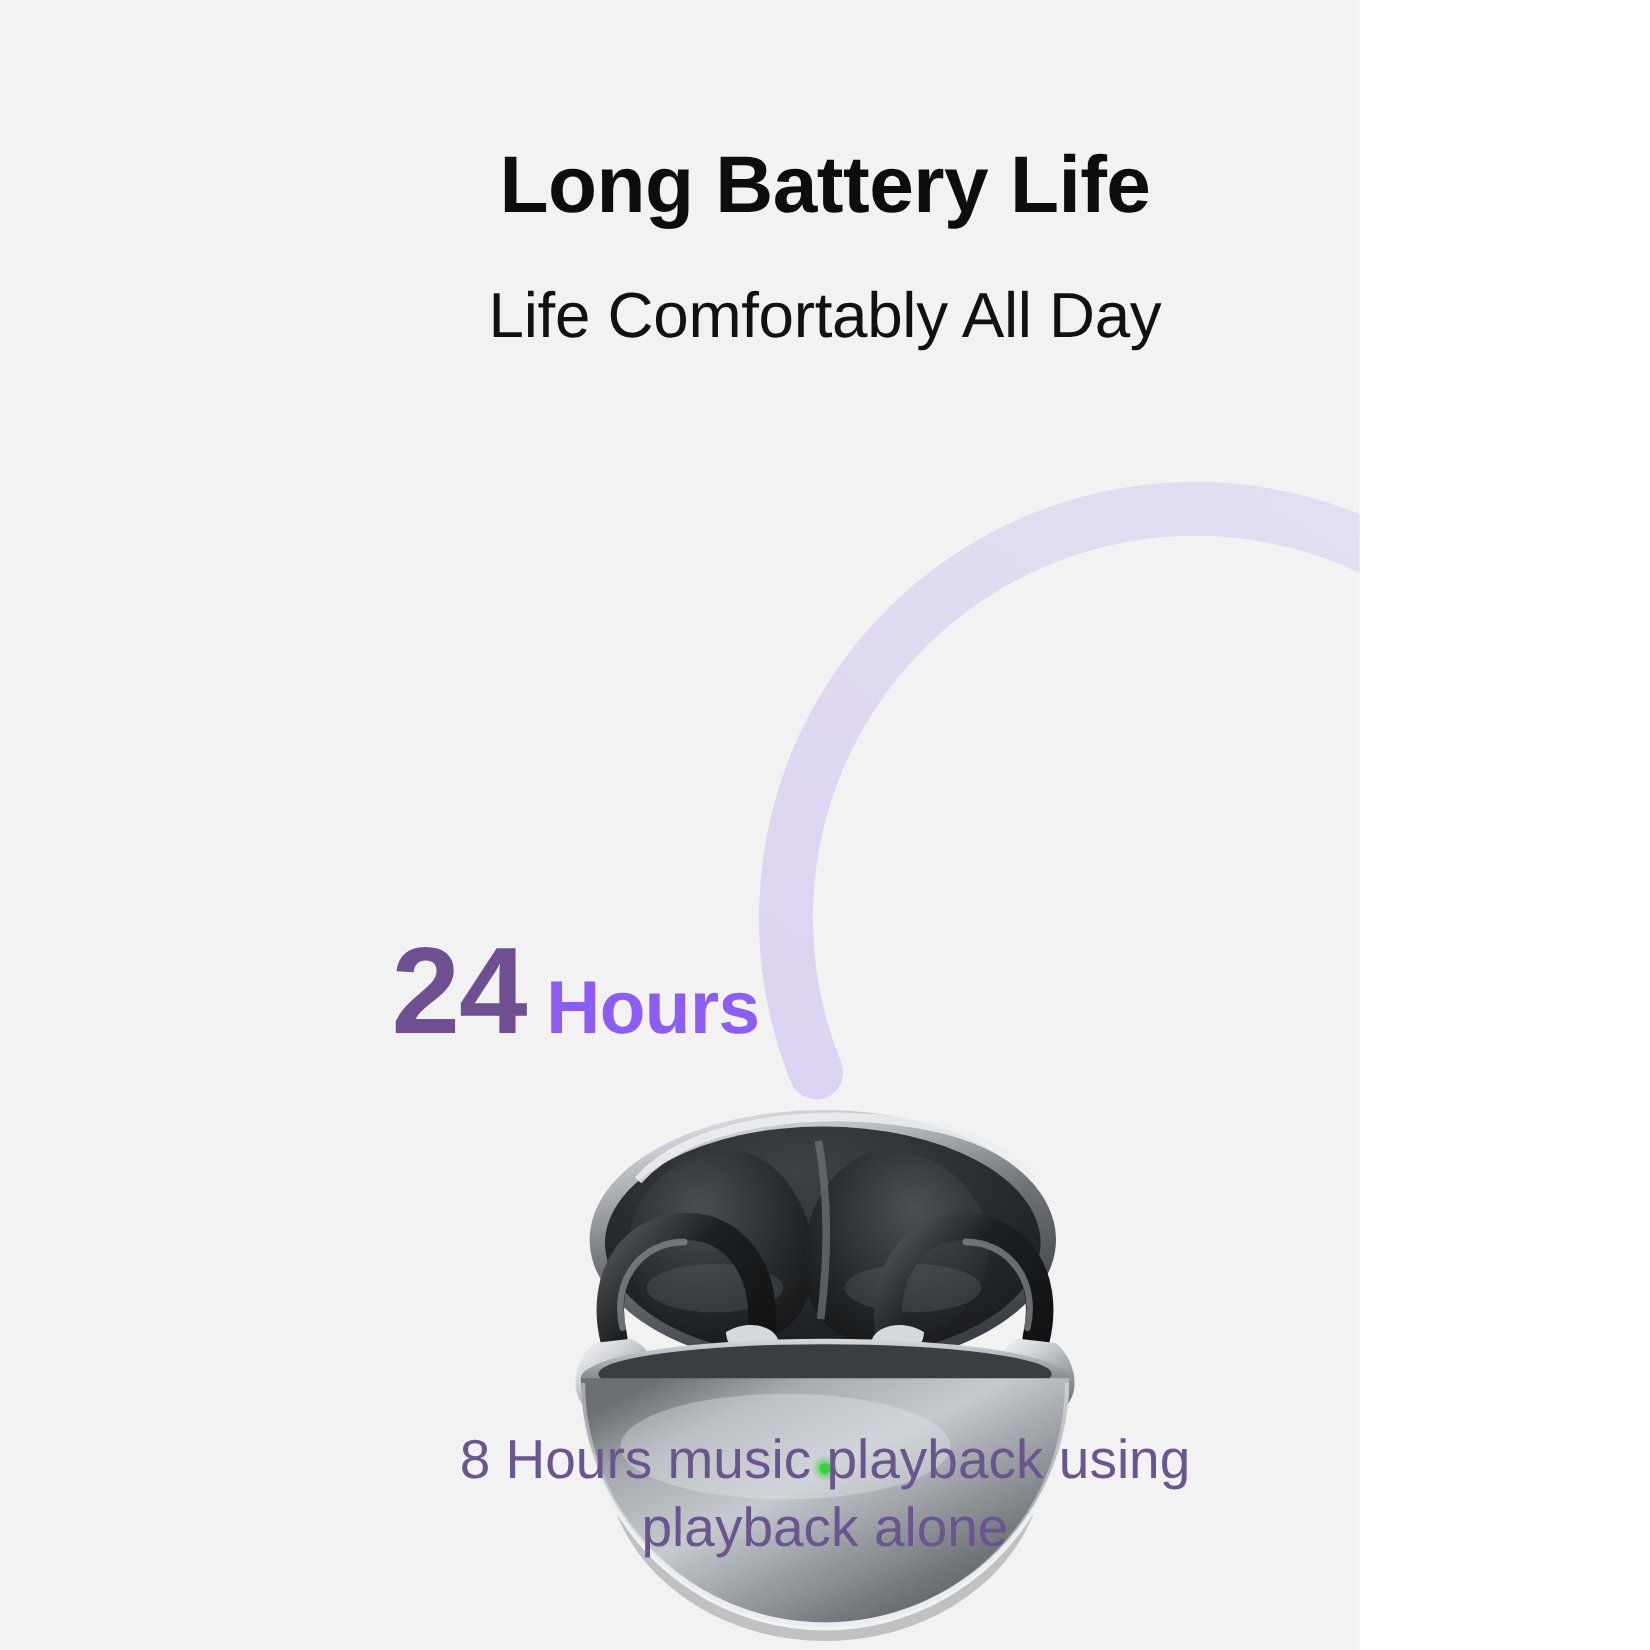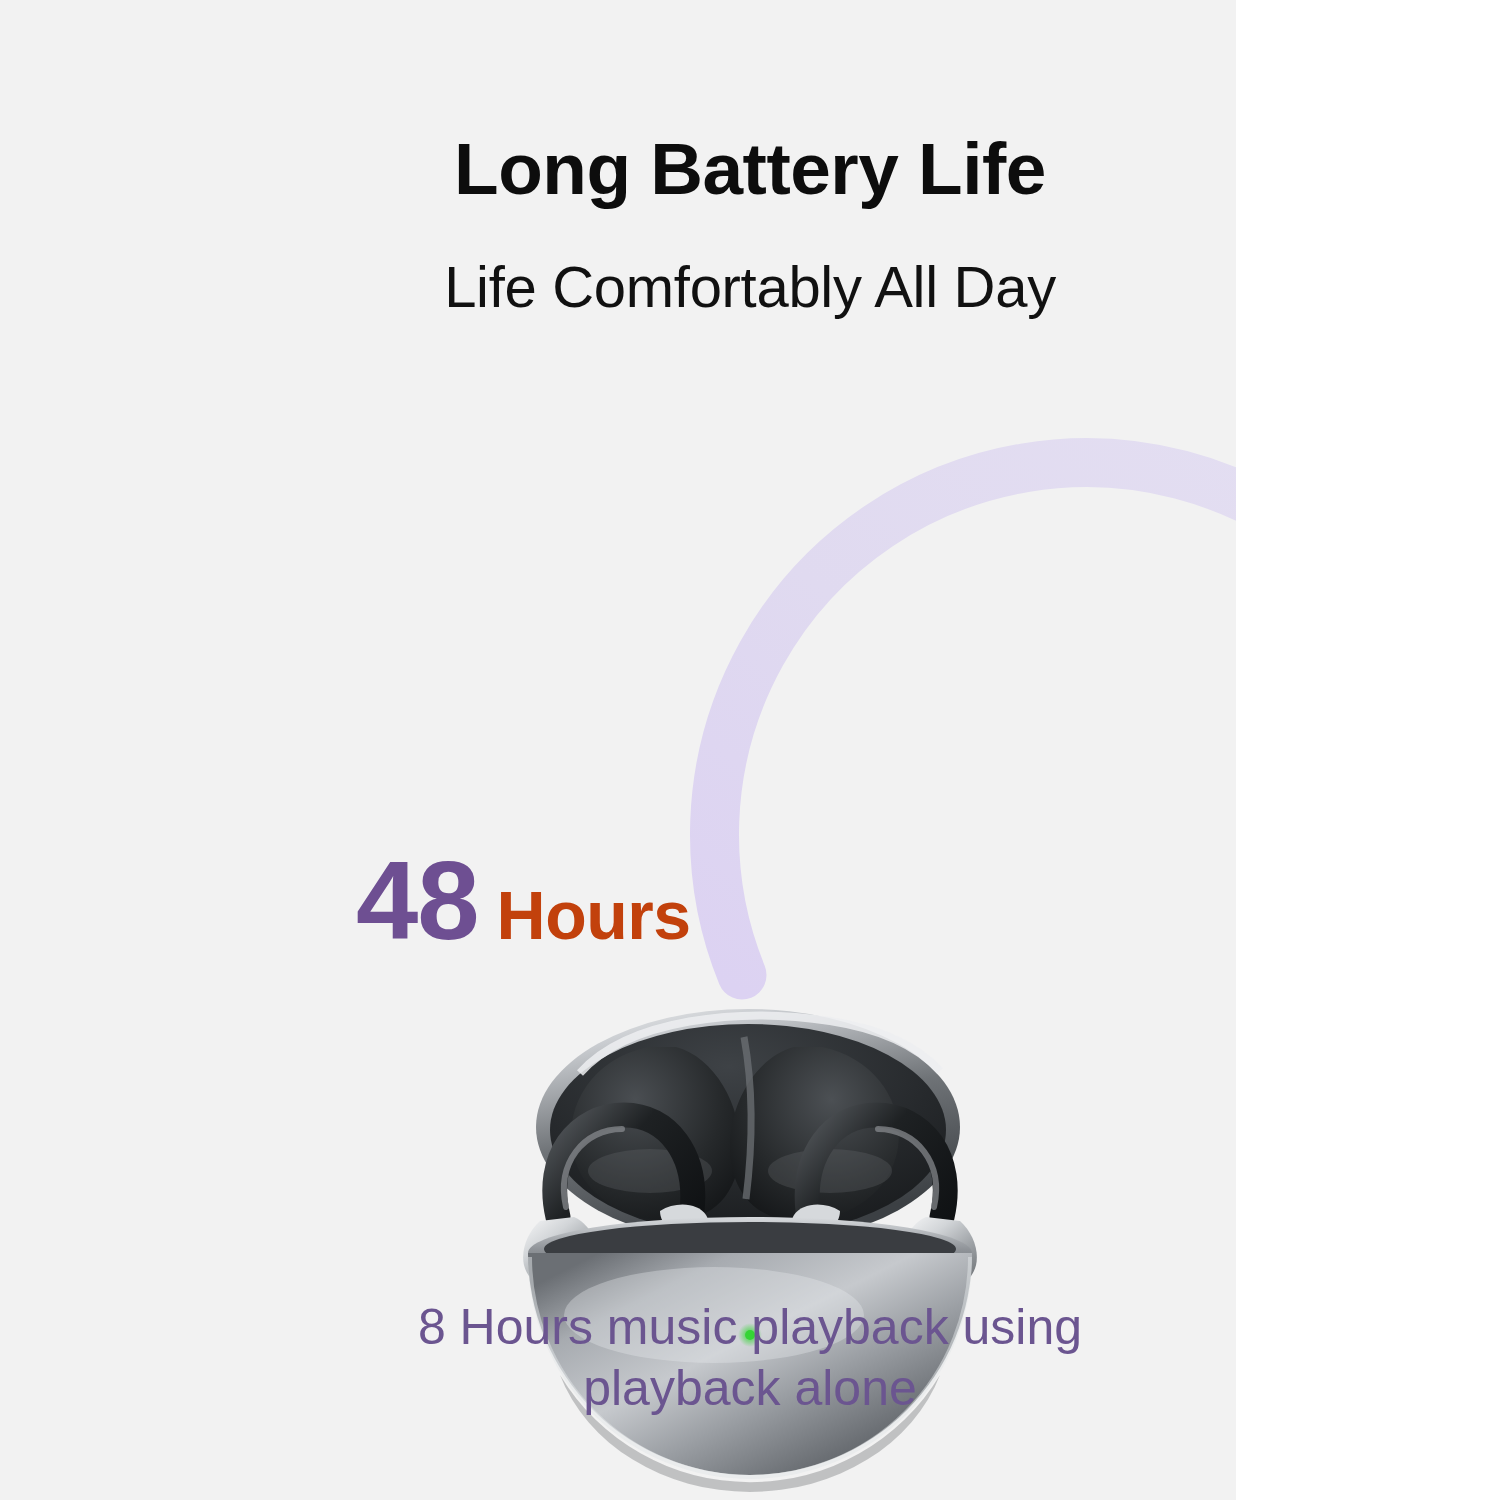--- a/index.html
+++ b/index.html
@@ -76,21 +76,21 @@
   .hours-number {
     font-size: 112px;
     font-weight: 700;
     color: #6e4f92;
     line-height: 1;
     letter-spacing: -1px;
   }
   .hours-unit {
     font-size: 68px;
     font-weight: 700;
-    color: #c2410c;
+    color: #8b5cf6;
     line-height: 1;
     letter-spacing: -0.5px;
   }
 
   
   .case-art {
     position: absolute;
     left: 500px;
     top: 595px;
     width: 500px;
@@ -134,21 +134,21 @@
           <stop offset="45%" stop-color="#E0DAF0"></stop>
           <stop offset="100%" stop-color="#E4DFF2"></stop>
         </linearGradient>
       </defs>
 
       <path d="M 372 389
                A 372 372 0 1 1 1088 268" transform="translate(370,196)" fill="none" stroke="url(#arcGrad)" stroke-width="49" stroke-linecap="round"></path>
     </svg>
 
     <div class="hours-label">
-      <span class="hours-number">48</span>
+      <span class="hours-number">24</span>
       <span class="hours-unit">Hours</span>
     </div>
 
     <div class="case-art">
       <svg class="case-svg" viewBox="0 0 500 520">
         <defs>
 
           <linearGradient id="lidRim" x1="0" y1="0" x2="0.35" y2="1">
             <stop offset="0%" stop-color="#F4F5F6"></stop>
             <stop offset="18%" stop-color="#C9CCD0"></stop>

